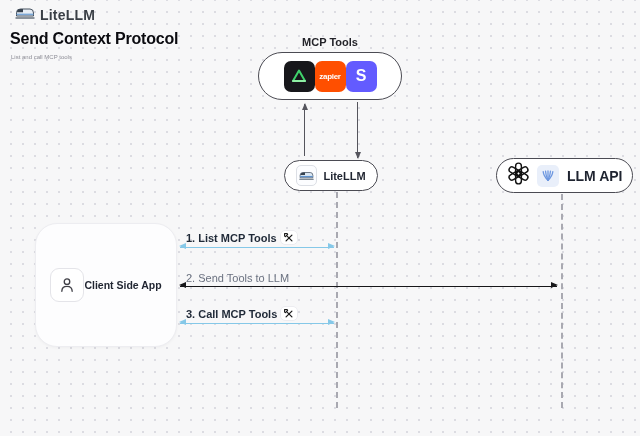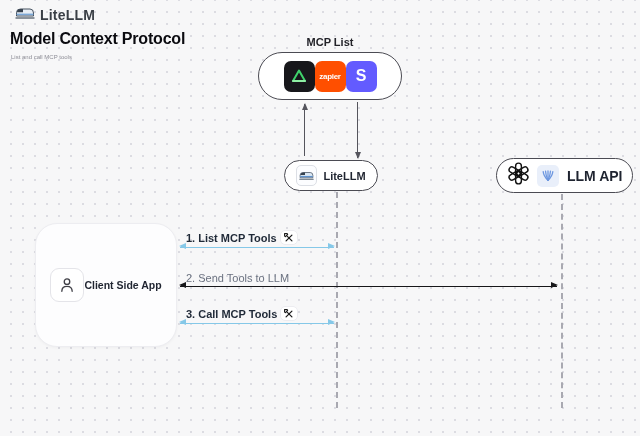--- a/index.html
+++ b/index.html
@@ -90,24 +90,24 @@
   <span>
     <svg width="20" height="14" viewBox="0 0 20 14">
       <path d="M1.5 10 V6.5 Q1.5 3 5.5 3 H15 Q18.5 3 18.5 7 V10 Z" fill="#e7edf4" stroke="#44505f" stroke-width="1"></path>
       <path d="M1.8 6.8 Q2 3.4 5.5 3.1 L8 3.1 V6.2 L1.9 6.2 Z" fill="#37424f"></path>
       <rect x="1.6" y="7.6" width="16.8" height="1.5" fill="#7ba7d7"></rect>
       <path d="M0.5 12 H19.5" stroke="#44505f" stroke-width="1.2"></path>
     </svg>
   </span>
   <span class="brand-label">LiteLLM</span>
 </div>
-<div class="abs page-title">Model Context Protocol</div>
+<div class="abs page-title">Send Context Protocol</div>
 <div class="abs page-subtitle">List and call MCP tools</div>
 
-<div class="abs mcp-label">MCP List</div>
+<div class="abs mcp-label">MCP Tools</div>
 <div class="abs pill mcp-pill">
   <div class="tool-sq dark">
     <svg width="20" height="20" viewBox="0 0 24 24">
       <path d="M12 5.5 L19.2 18 H4.8 Z" fill="none" stroke="#3fd26b" stroke-width="2.4" stroke-linejoin="round"></path>
       <path d="M4.8 18 H19.2" stroke="#8ff0a4" stroke-width="2.4" stroke-linecap="round"></path>
     </svg>
   </div>
   <div class="tool-sq zapier">
     <span class="zapier-word">zapier</span>
   </div>

